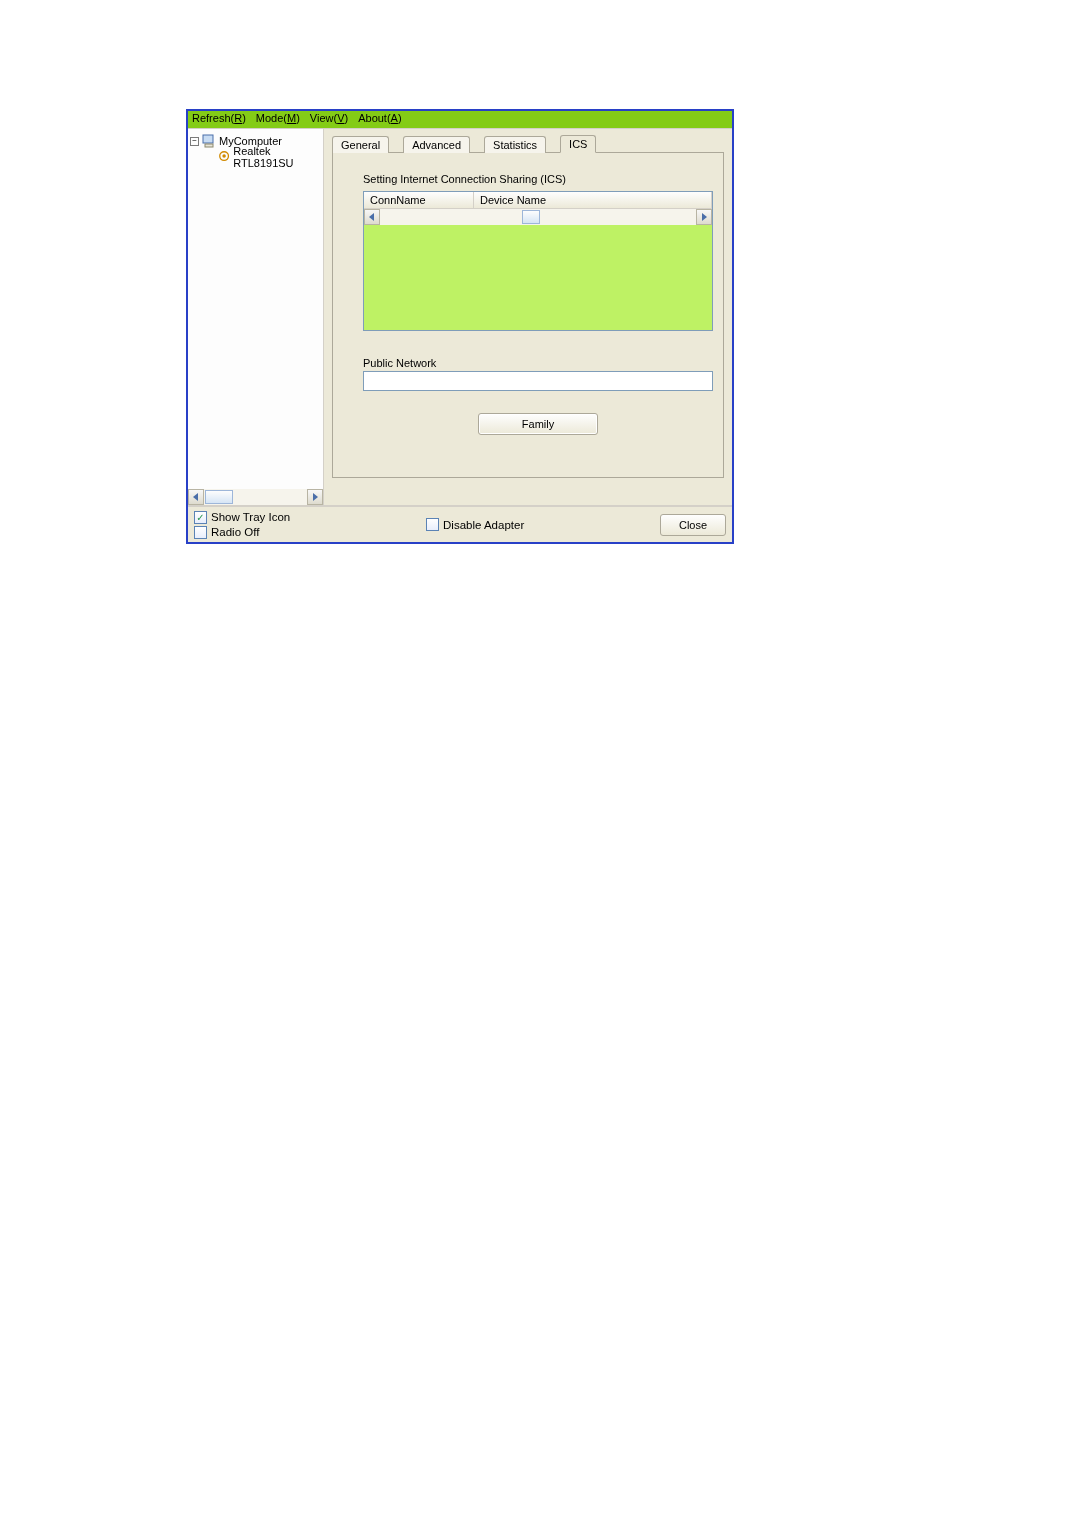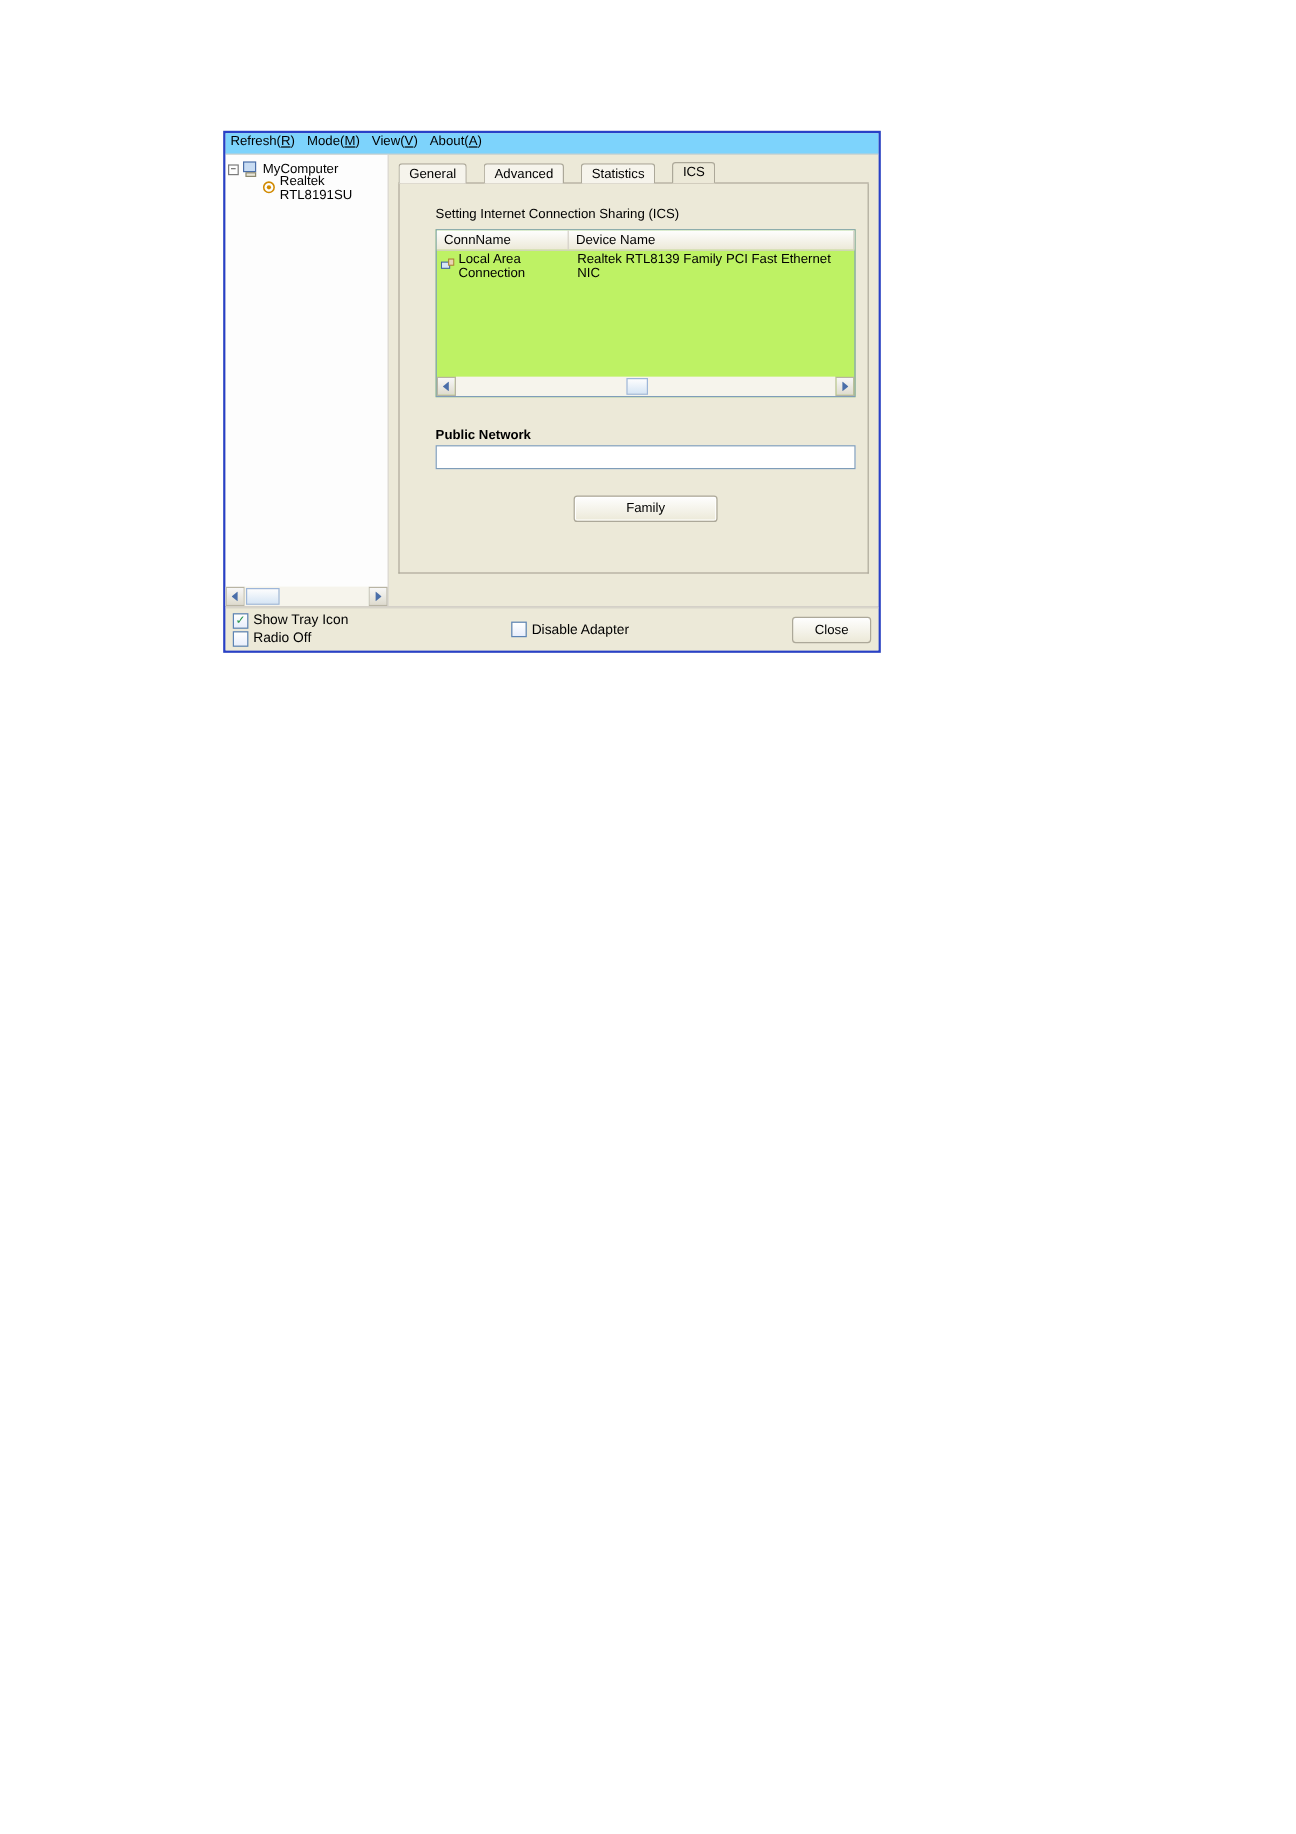--- a/index.html
+++ b/index.html
@@ -25,21 +25,21 @@
     width: 548px;
     height: 435px;
     border: 2px solid #2840c7;
     background: #ece9d8;
     display: flex;
     flex-direction: column;
   }
   .menubar {
     height: 18px;
     padding: 1px 4px 0 4px;
-    background: #7dd3fc;
+    background: #84cc16;
     border-bottom: 1px solid #d4d0c8;
     display: flex;
     gap: 10px;
     font-size: 11px;
   }
   .menubar span { cursor: default; }
   .mn-u { text-decoration: underline; }
   .client {
     flex: 1;
     display: flex;
@@ -144,21 +144,21 @@
   .lv-hcol.c1 { width: 110px; }
   .lv-hcol.c2 { flex: 1; }
   .lv-body { flex:1; overflow:hidden; }
   .lv-row { display:flex; padding: 1px 3px; font-size:11px; }
   .lv-cell.c1 { width: 110px; display:flex; align-items:center; gap:3px; }
   .lv-cell.c2 { flex: 1; padding-left:4px; }
   .lv-scroll {
     height: 16px;
     display:flex;
   }
-  .public-label { margin-top: 26px; font-weight: bold; }
+  .public-label { margin-top: 26px; }
   .public-combo {
     width: 350px;
     height: 20px;
     background: #ffffff;
     border: 1px solid #7f9db9;
     margin-top: 2px;
   }
   .apply-row {
     margin-top: 22px;
     display:flex;
@@ -296,34 +296,20 @@
           <div class="tab active"><span>ICS</span></div>
         </div>
 
         <div class="content">
           <div class="section-title">Setting Internet Connection Sharing (ICS)</div>
 
           <div class="listview">
             <div class="lv-header">
               <div class="lv-hcol c1">ConnName</div>
               <div class="lv-hcol c2">Device Name</div>
-            </div>
-            <div class="lv-body">
-              <div class="lv-row">
-                <div class="lv-cell c1">
-                  <span class="iconsvg">
-                    <svg viewBox="0 0 14 14">
-                        <rect x="1" y="4" width="8" height="6" fill="#d8e6f7" stroke="#3b5ca0"></rect>
-                        <rect x="8" y="1" width="5" height="6" fill="#e8d4b3" stroke="#a97e2e"></rect>
-                      </svg>
-                  </span>
-                  <span>Local Area Connection</span>
-                </div>
-                <div class="lv-cell c2">Realtek RTL8139 Family PCI Fast Ethernet NIC</div>
-              </div>
             </div>
             <div class="lv-scroll">
               <div class="sb-btn">
                 <svg width="6" height="8" viewBox="0 0 6 8">
                     <path d="M5 0 L0 4 L5 8 Z" fill="#4a6ea9"></path>
                   </svg>
               </div>
               <div class="sb-track">
                 <div class="sb-thumb" style="left:45%;width:18px"></div>
               </div>

